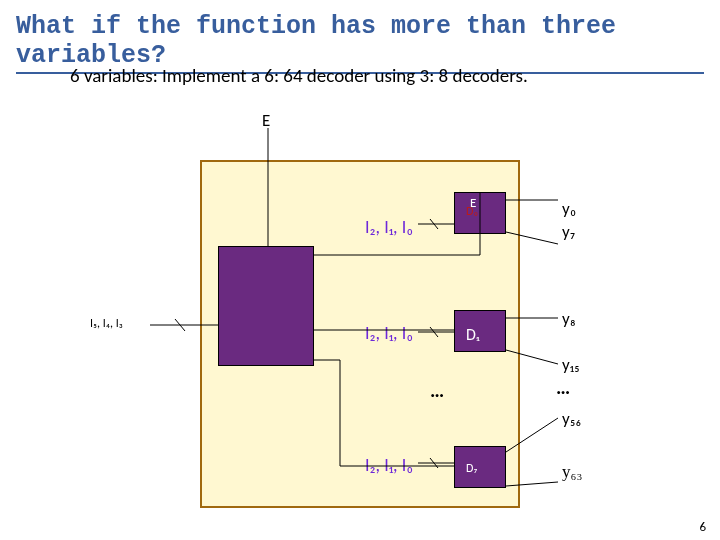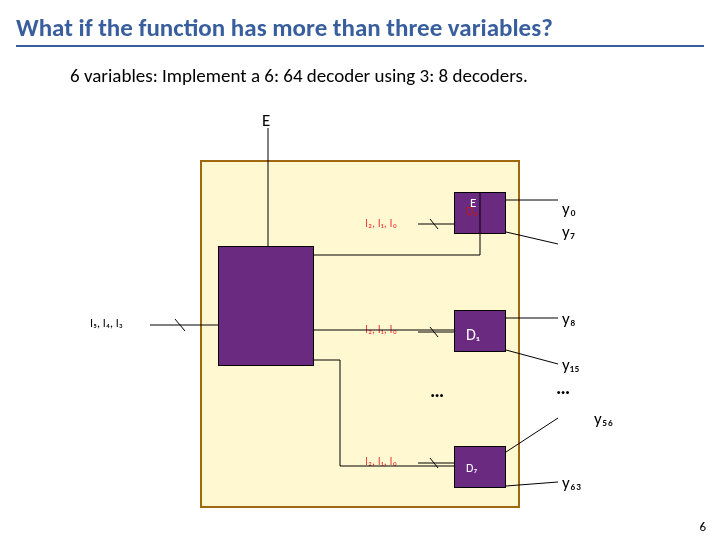--- a/index.html
+++ b/index.html
@@ -15,20 +15,21 @@
   .title {
     position: absolute;
     top: 12px;
     left: 16px;
     right: 16px;
     font-size: 25px;
     font-weight: 700;
     color: #385e9d;
     border-bottom: 2px solid #385e9d;
     padding-bottom: 2px;
+    font-family: Liberation Mono, monospace;
   }
   .subtitle {
     position: absolute;
     top: 64px;
     left: 70px;
     font-size: 19px;
     color: #000;
     text-align: right;
   }
   .label-E {
@@ -67,39 +68,39 @@
     width: 52px;
     height: 42px;
     background: #6a2a80;
     border: 1px solid #000;
   }
   .sub-d0 { top: 192px; left: 454px; }
   .sub-d1 { top: 310px; left: 454px; }
   .sub-d7 { top: 446px; left: 454px; }
   .sub-label-i {
     position: absolute;
-    font-size: 12px;
-    color: #ef4444;
+    font-size: 18px;
+    color: #6d28d9;
     text-align: left;
   }
   .li0 { top: 216px; left: 365px; }
   .li1 { top: 322px; left: 365px; }
   .li7 { top: 454px; left: 365px; }
   .inner-e { position:absolute; top:195px; left:470px; font-size:13px; color:#fff; }
   .inner-d0 { position:absolute; top:204px; left:466px; font-size:12px; color:#b91c1c;text-align:right; }
   .inner-d1 { position:absolute; top:325px; left:466px; font-size:16px; color:#fff; }
   .inner-d7 { position:absolute; top:461px; left:466px; font-size:12px; color:#fff; }
   .yout { position:absolute; font-size:17px; color:#000; }
   .y0 { top: 190px; left: 562px; margin-top: 8px; }
   .y7 { top: 221px; left: 562px; }
   .y8 { top: 308px; left: 562px; }
   .y15 { top: 354px; left: 562px; }
   .ydots{ top: 375px; left: 556px; font-size:20px; font-weight:700; }
-  .y56 { top: 408px; left: 562px; margin-left: 32px; }
-  .y63 { top: 472px; left: 562px; }
+  .y56 { top: 408px; left: 562px; }
+  .y63 { top: 462px; left: 562px; font-family: Liberation Serif, serif; }
   .midots { position:absolute; top: 378px; left: 430px; font-size:20px; font-weight:700; }
   .pagenum { position:absolute; bottom:6px; right:14px; font-size:13px; color:#000; }
   svg.wires { position:absolute; top:0; left:0; width:720px; height:540px; pointer-events:none; }
   svg.wires line { stroke:#000; stroke-width:1; }
 </style>
 </head>
 <body>
 
 <div class="title">What if the function has more than three variables?</div>
 <div class="subtitle">6 variables: Implement a 6: 64 decoder using 3: 8 decoders.</div>

